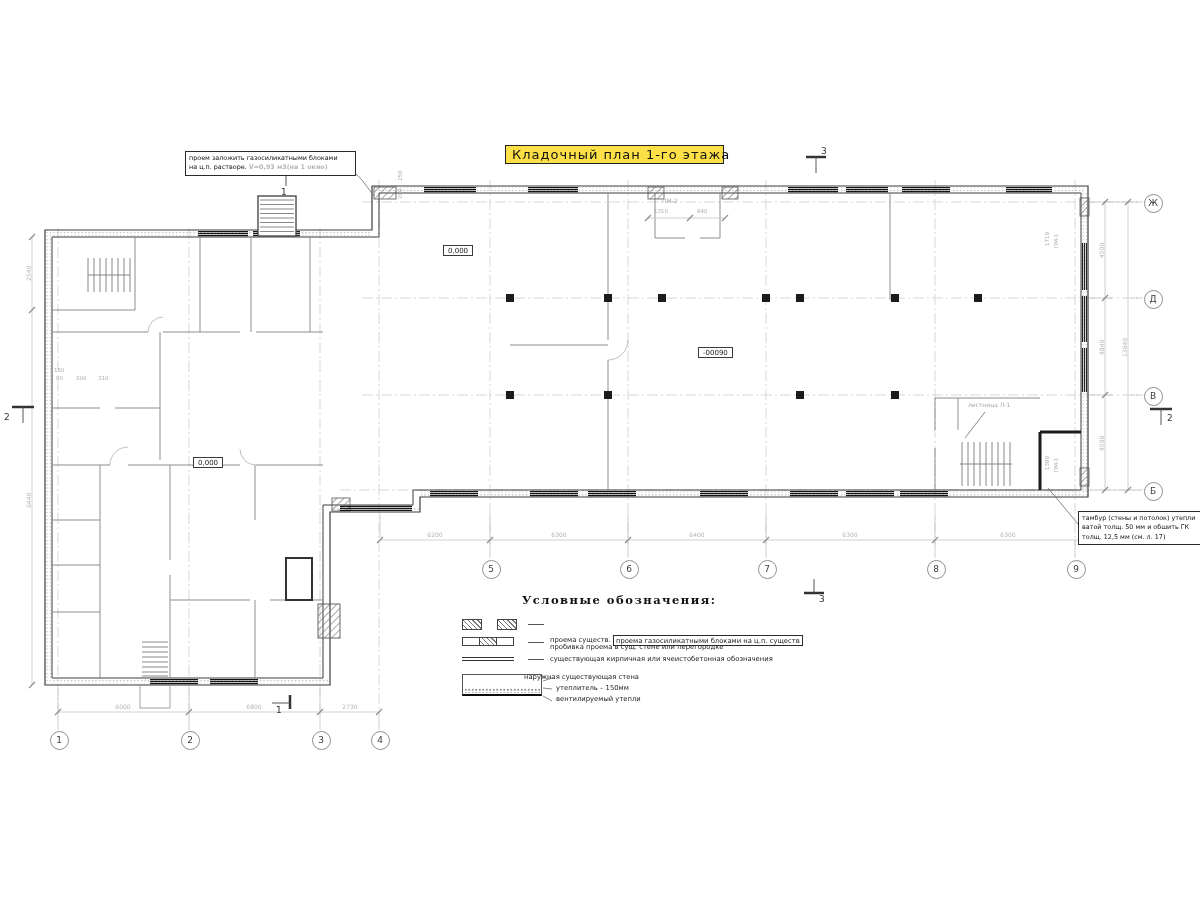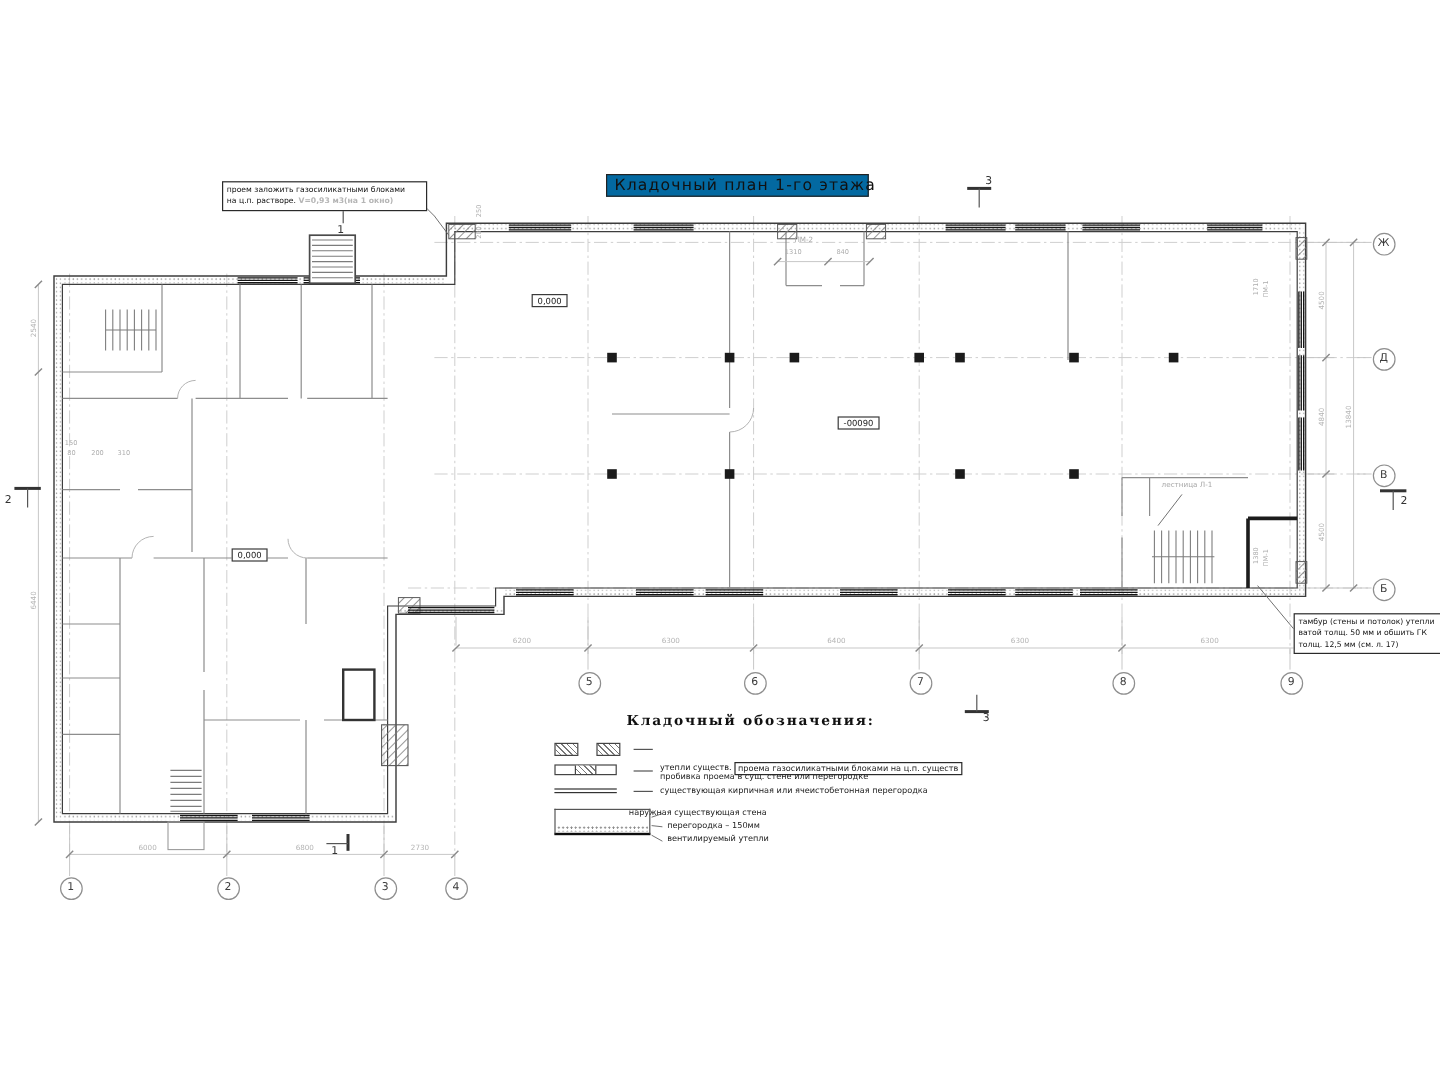--- a/index.html
+++ b/index.html
@@ -1,20 +1,20 @@
 <!DOCTYPE html>
 <html><head>
 <meta charset="utf-8">
 <style>
   html,body{margin:0;padding:0;background:#fff;}
   #canvas{position:relative;width:1200px;height:900px;background:#fff;overflow:hidden;
           font-family:"DejaVu Sans",sans-serif;}
   svg{position:absolute;left:0;top:0;}
   .abs{position:absolute;}
-  .titlebox{border:1.3px solid #222;background:#0369a1;text-align:center;
+  .titlebox{border:1.3px solid #222;background:#fde047;text-align:center;
             font-size:13px;letter-spacing:1px;color:#111;padding:1px 6px;white-space:nowrap;}
   .notebox{border:1px solid #2a2a2a;background:#fff;font-size:6.4px;line-height:1.45;
            padding:2px 3px;color:#111;white-space:nowrap;}
   .graydet{color:#b5b5b5;font-weight:bold;}
   .elev{border:1px solid #3a3a3a;background:#fff;font-size:7px;padding:0.5px 4px;color:#222;white-space:nowrap;}
   .bubble{width:17px;height:17px;border:1px solid #8f8f8f;border-radius:50%;background:#fff;
           text-align:center;line-height:17px;font-size:9px;color:#3c3c3c;}
   .dim{font-size:6px;color:#b4b4b4;white-space:nowrap;}
   .dimc{transform:translateX(-50%);}
   .rot{transform-origin:left top;transform:rotate(-90deg);display:inline-block;}
@@ -262,42 +262,42 @@
 <div class="abs tiny rot" style="left:1044px;top:470px;">1380</div>
 <div class="abs tiny rot" style="left:1053px;top:472px;">ПМ-1</div>
 
 <div class="abs sect" style="left:821px;top:146px;">3</div>
 <div class="abs sect" style="left:819px;top:594px;">3</div>
 <div class="abs sect" style="left:281px;top:187px;">1</div>
 <div class="abs sect" style="left:276px;top:705px;">1</div>
 <div class="abs sect" style="left:4px;top:412px;">2</div>
 <div class="abs sect" style="left:1167px;top:413px;">2</div>
 
-<div class="abs lg-header" style="left:522px;top:593px;">Кладочный обозначения:</div>
+<div class="abs lg-header" style="left:522px;top:593px;">Условные обозначения:</div>
 
 <div class="abs hatchbox" style="left:462px;top:619px;width:18px;height:9px;"></div>
 <div class="abs hatchbox" style="left:497px;top:619px;width:18px;height:9px;"></div>
 <div class="abs lg-dash" style="left:528px;top:624px;"></div>
 <div class="abs lg-text" style="left:550px;top:643px;">пробивка проема  в сущ. стене  или перегородке</div>
 
 <div class="abs sym-cells" style="left:462px;top:637px;">
   <div class="c"></div>
   <div class="c hatch"></div>
   <div class="c"></div>
 </div>
 <div class="abs lg-dash" style="left:528px;top:642px;"></div>
 <div class="abs lg-text" style="left:550px;top:636px;">
-  <span>утепли существ.</span>
+  <span>проема существ.</span>
   <span class="lg-box">проема газосиликатными блоками на ц.п. существ</span>
 </div>
 
 <div class="abs sym-dline" style="left:462px;top:657px;"></div>
 <div class="abs lg-dash" style="left:528px;top:659px;"></div>
-<div class="abs lg-text" style="left:550px;top:655px;">существующая кирпичная или ячеистобетонная перегородка</div>
+<div class="abs lg-text" style="left:550px;top:655px;">существующая кирпичная или ячеистобетонная обозначения</div>
 
 <div class="abs sym-wall" style="left:462px;top:674px;">
   <div class="ins"></div>
 </div>
 <div class="abs lg-text" style="left:524px;top:673px;">наружная существующая стена</div>
-<div class="abs lg-text" style="left:556px;top:684px;">перегородка – 150мм</div>
+<div class="abs lg-text" style="left:556px;top:684px;">утеплитель – 150мм</div>
 <div class="abs lg-text" style="left:556px;top:695px;">вентилируемый утепли</div>
 
 </div>
 
 </body></html>

